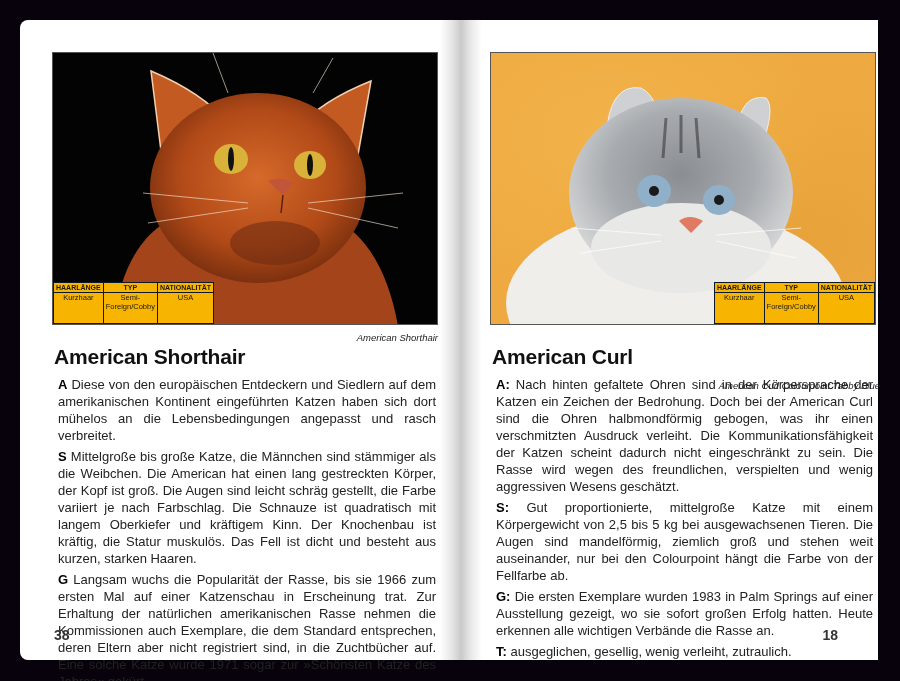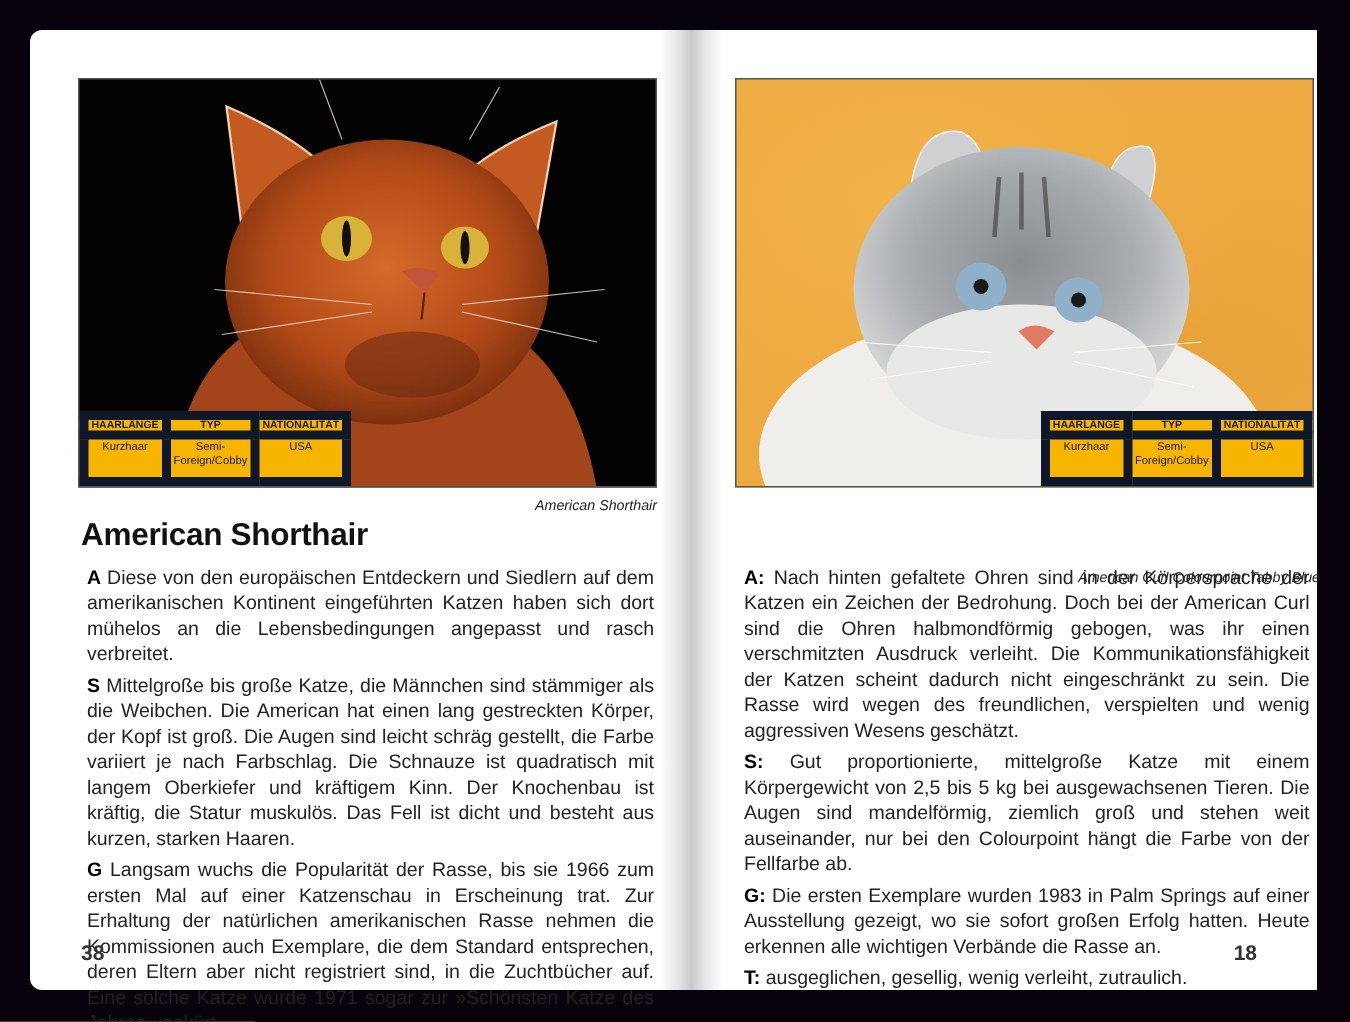--- a/index.html
+++ b/index.html
@@ -28,21 +28,21 @@
       radial-gradient(ellipse at 30% 30%, #f2b24a 0%, transparent 60%),
       radial-gradient(ellipse at 80% 70%, #e8a23a 0%, transparent 60%),
       #eeaa40; }
 
   .info-table {
     position: absolute; bottom: 0; border-collapse: collapse;
     background: #f7b400; font-size: 7.5px; text-align: center;
   }
   .page.left .info-table { left: 0; width: 148px; }
   .page.right .info-table { right: 0; width: 146px; }
-  .info-table th, .info-table td { border: 6px solid #0f172a; padding: 0 2px; }
+  .info-table th, .info-table td { border: 1px solid #0f172a; padding: 0 2px; }
   .info-table th { font-weight: bold; height: 10px; font-size: 7px; }
   .info-table td { vertical-align: top; line-height: 9px; height: 31px; }
 
   .caption {
     position: absolute; top: 312px; font-size: 9.5px; font-style: italic; color: #222;
     text-align: right;
   }
   .page.left .caption { left: 32px; width: 386px; }
   .page.right .caption { left: 30px; width: 390px; margin-top: 48px; }
 
@@ -184,20 +184,21 @@
         </tr>
         <tr>
           <td>Kurzhaar</td>
           <td>Semi-Foreign/Cobby</td>
           <td>USA</td>
         </tr>
       </tbody>
         </table>
     </div>
     <div class="caption">American Curl Colourpoint Tabby Blue</div>
+    <h1 class="title">American Curl</h1>
     <div class="body-text">
       <p><b>A:</b> <span>Nach hinten gefaltete Ohren sind in der Körpersprache der Katzen ein Zeichen der Bedrohung. Doch bei der American Curl sind die Ohren halbmondförmig gebogen, was ihr einen verschmitzten Ausdruck verleiht. Die Kommunikationsfähigkeit der Katzen scheint dadurch nicht eingeschränkt zu sein. Die Rasse wird wegen des freundlichen, verspielten und wenig aggressiven Wesens geschätzt.</span></p>
       <p><b>S:</b> <span>Gut proportionierte, mittelgroße Katze mit einem Körpergewicht von 2,5 bis 5 kg bei ausgewachsenen Tieren. Die Augen sind mandelförmig, ziemlich groß und stehen weit auseinander, nur bei den Colourpoint hängt die Farbe von der Fellfarbe ab.</span></p>
       <p><b>G:</b> <span>Die ersten Exemplare wurden 1983 in Palm Springs auf einer Ausstellung gezeigt, wo sie sofort großen Erfolg hatten. Heute erkennen alle wichtigen Verbände die Rasse an.</span></p>
       <p><b>T:</b> <span>ausgeglichen, gesellig, wenig verleiht, zutraulich.</span></p>
     </div>
     <div class="pageno">18</div>
   </div>
 </div>
 

